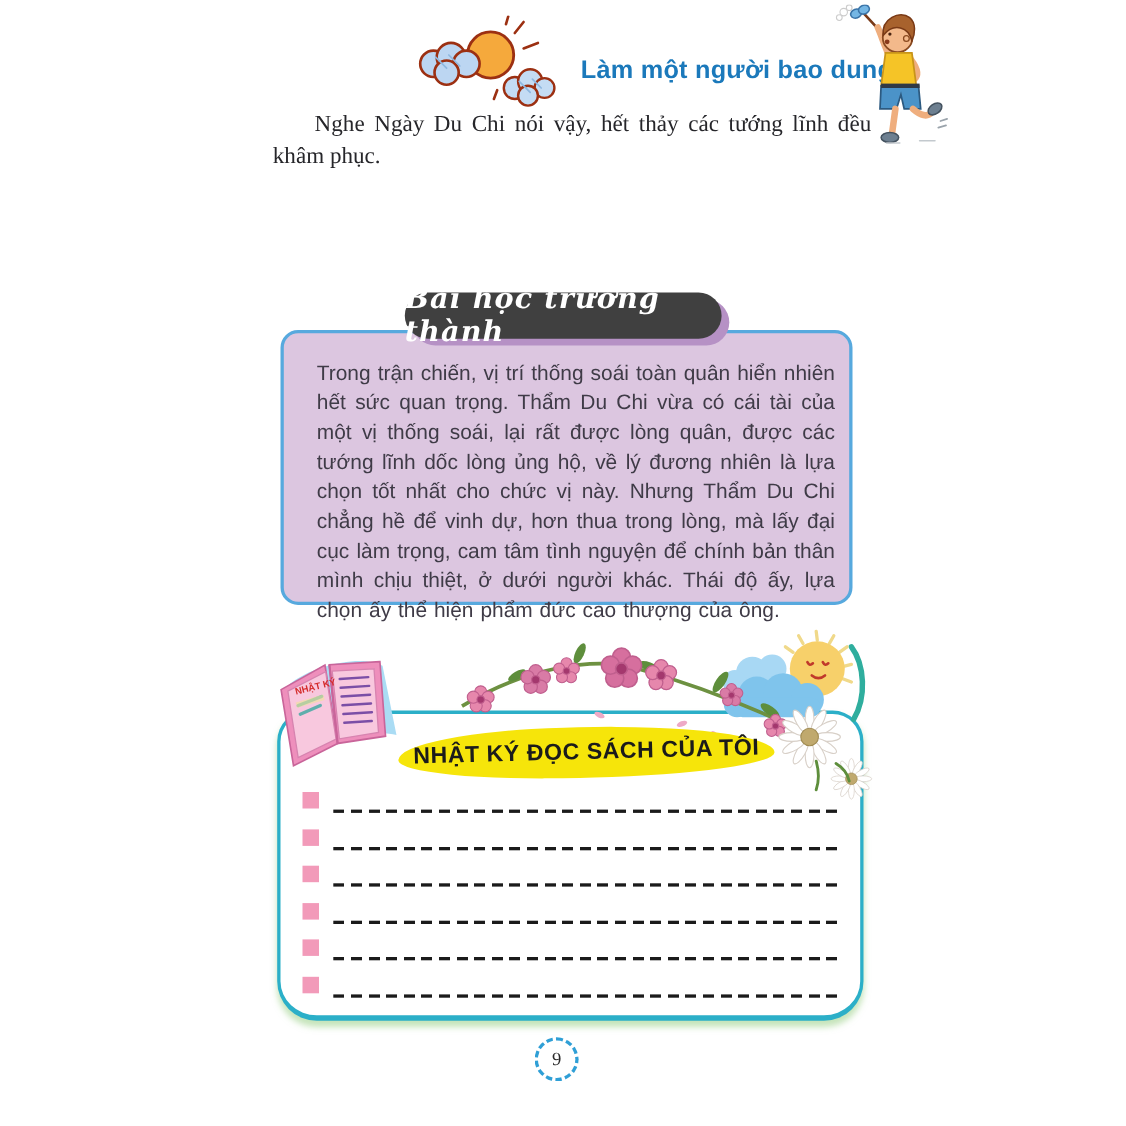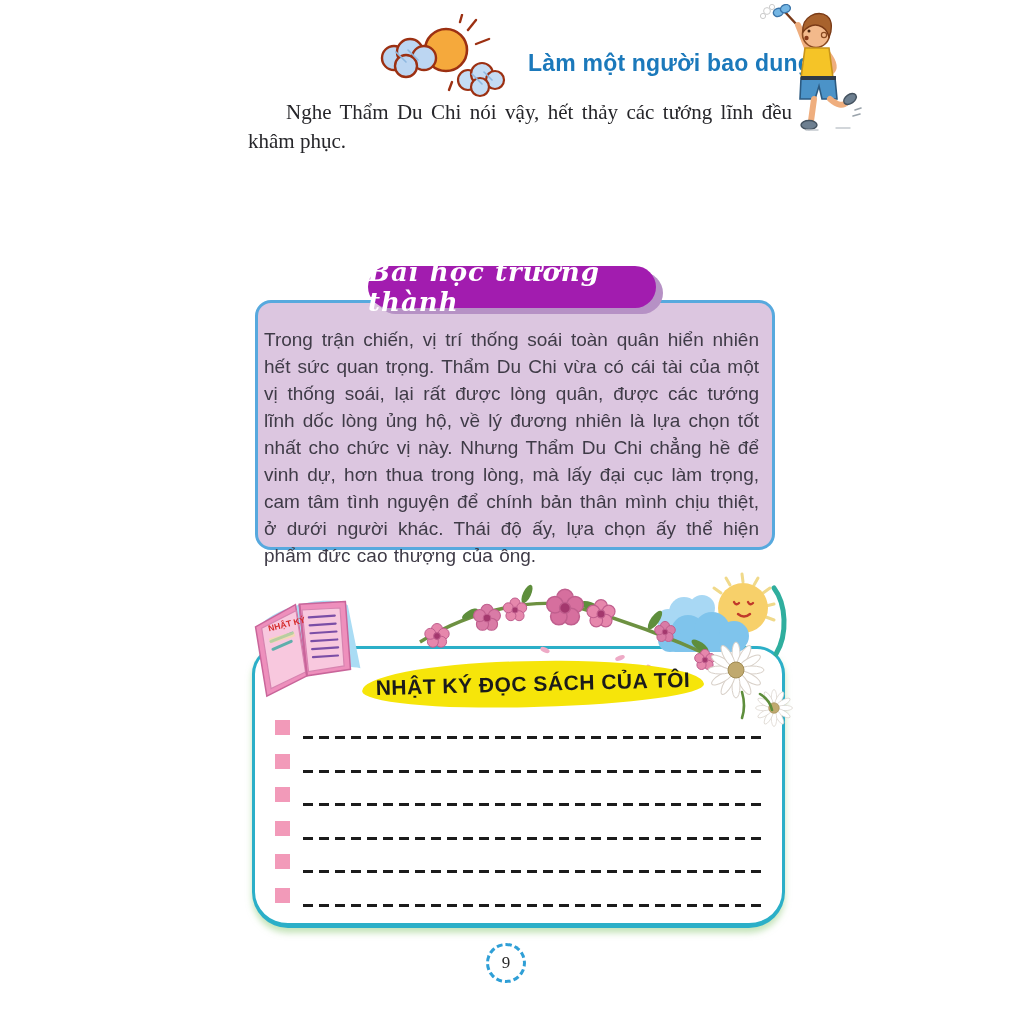--- a/index.html
+++ b/index.html
@@ -14,28 +14,28 @@
   .hdr-art-right{position:absolute;left:758px;top:4px;width:104px;height:132px;}
 
   
   .story{position:absolute;left:248px;top:98px;width:544px;
          font-family:"Liberation Serif","DejaVu Serif",serif;
          font-size:21px;line-height:1.38;color:#26262a;text-align:justify;}
   .story p{margin:0 0 15px 0;text-indent:38px;}
 
   
   .lesson-banner{position:absolute;left:368px;top:266px;width:288px;height:42px;
-                 background:#a21caf;border-radius:21px;z-index:3;
+                 background:#404040;border-radius:21px;z-index:3;
                  box-shadow:7px 6px 0 #b691c5;
                  display:flex;align-items:center;justify-content:center;}
   .lesson-banner span{font-family:"DejaVu Serif",serif;font-style:italic;font-weight:bold;
                  font-size:26px;color:#ffffff;letter-spacing:1px;}
   .lesson-box{position:absolute;left:255px;top:300px;width:520px;height:250px;
               box-sizing:border-box;background:#dcc6e0;border:3px solid #57a9de;
-              border-radius:16px;z-index:2;padding:23px 13px 0 6px;}
+              border-radius:16px;z-index:2;padding:23px 13px 0 30px;}
   .lesson-box p{margin:0;font-size:19px;line-height:27px;color:#3f3b47;
                 text-align:justify;word-spacing:1px;}
 
   
   .diary-box{position:absolute;left:252px;top:646px;width:533px;height:282px;
              box-sizing:border-box;background:#ffffff;
              border:3px solid #2bafc8;border-bottom-width:5px;
              border-radius:28px 28px 36px 36px;z-index:1;
              box-shadow:0 5px 6px rgba(150,205,130,.55);}
   .diary-book{position:absolute;left:240px;top:588px;width:128px;height:120px;z-index:4;}
@@ -125,21 +125,21 @@
       <line x1="97" y1="106" x2="103" y2="104"></line>
         <line x1="95" y1="112" x2="102" y2="110"></line>
     </g>
     <g stroke="#c3c9ce" stroke-width="1.4" stroke-linecap="round">
       <line x1="48" y1="126" x2="60" y2="126"></line>
         <line x1="78" y1="124" x2="92" y2="124"></line>
     </g>
   </svg>
 
   <div class="story">
-    <p>Nghe Thẩm Du Chi nói vậy, hết thảy các tướng lĩnh đều khâm phục.</p>
+    <p>Nghe Ngày Du Chi nói vậy, hết thảy các tướng lĩnh đều khâm phục.</p>
   </div>
 
   <div class="lesson-banner">
     <span>Bài học trưởng thành</span>
   </div>
 
   <div class="lesson-box">
     <p>Trong trận chiến, vị trí thống soái toàn quân hiển nhiên hết sức quan trọng. Thẩm Du Chi vừa có cái tài của một vị thống soái, lại rất được lòng quân, được các tướng lĩnh dốc lòng ủng hộ, về lý đương nhiên là lựa chọn tốt nhất cho chức vị này. Nhưng Thẩm Du Chi chẳng hề để vinh dự, hơn thua trong lòng, mà lấy đại cục làm trọng, cam tâm tình nguyện để chính bản thân mình chịu thiệt, ở dưới người khác. Thái độ ấy, lựa chọn ấy thể hiện phẩm đức cao thượng của ông.</p>
   </div>
 

